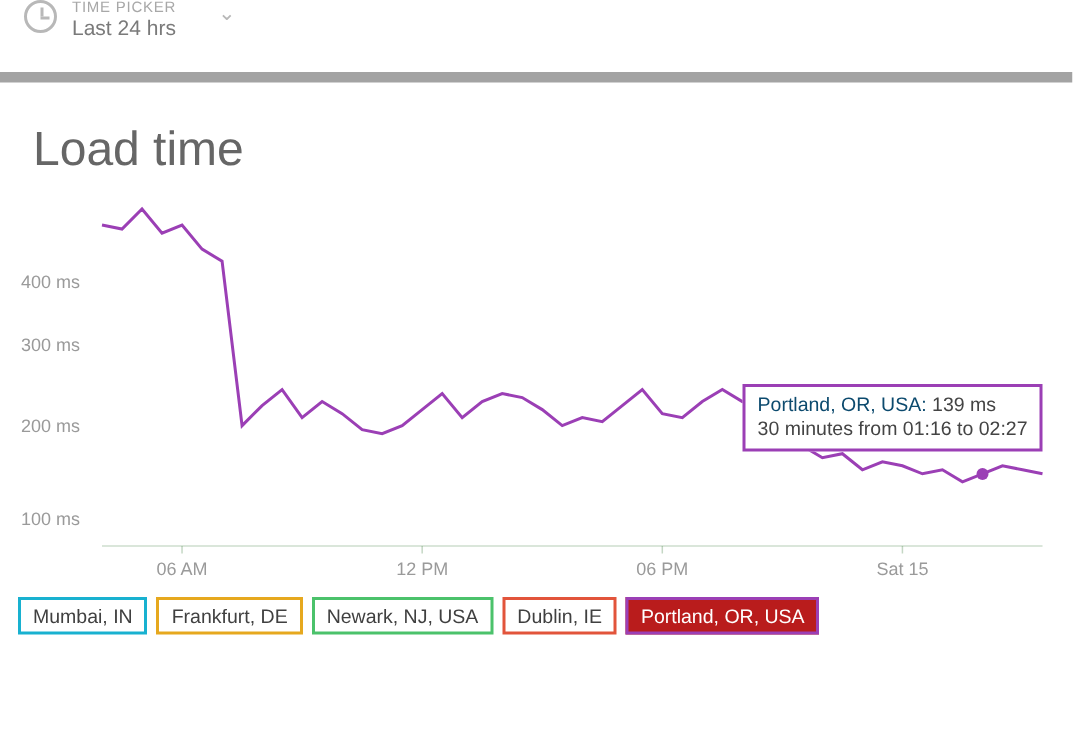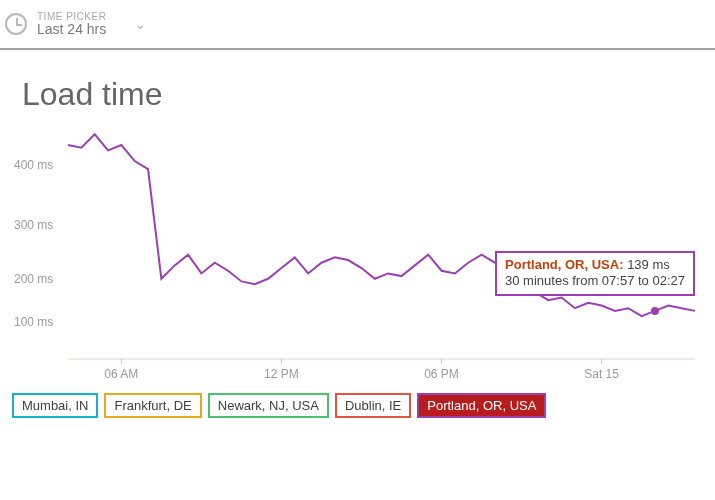--- a/index.html
+++ b/index.html
@@ -1,32 +1,32 @@
 <!DOCTYPE html>
 <html><head>
 <meta charset="utf-8">
 <style>
 html,body{margin:0;padding:0;font-family:-apple-system,BlinkMacSystemFont,"Segoe UI",Helvetica,Arial,sans-serif;color:#555;background:#fff}
 .wrap{width:715px;height:500px;position:relative;box-sizing:border-box}
-.top{height:48px;border-bottom:2px solid #a3a3a3;display:flex;align-items:center;padding:0 5px;gap:10px}
+.top{height:48px;border-bottom:7px solid #a3a3a3;display:flex;padding:0 16px;gap:10px}
 .clock{width:18px;height:18px;border:2px solid #b8b8b8;border-radius:50%;position:relative;flex:0 0 auto}
 .clock:before,.clock:after{content:"";position:absolute;background:#b8b8b8;left:50%;top:50%;transform-origin:left top}
 .clock:before{width:6px;height:2px;transform:rotate(0deg)}
 .clock:after{width:2px;height:6px;transform:translateY(-6px)}
 .tp-txt{display:flex;flex-direction:column;line-height:1.1}
 .tp-label{font-size:10px;letter-spacing:.5px;color:#a8a8a8}
 .tp-val{font-size:14px;color:#7a7a7a}
 .chev{margin-left:18px;color:#b8b8b8;font-size:14px}
 .title{font-size:32px;font-weight:300;color:#666;margin:26px 0 12px 22px}
 .chart-area{position:relative;margin:0 16px 0 14px;height:260px}
 .plot{position:absolute;inset:0}
 .ylab,.xlab{position:absolute;font-size:12px;color:#9a9a9a}
 .ylab{left:0;transform:translateY(-50%)}
 .tt{position:absolute;border:2px solid #9b3fb5;background:#fff;padding:4px 8px;font-size:13px;color:#444;top:126px;right:4px;line-height:1.25}
-.tt .loc{font-weight:700;color:#c2410c}
+.tt .loc{font-weight:400;color:#0c4a6e}
 .dot{position:absolute;width:8px;height:8px;border-radius:50%;background:#9b3fb5}
 .legend{display:flex;flex-wrap:wrap;gap:6px;margin:8px 12px 0 12px}
 .leg{font-size:13px;padding:3px 8px;border:2px solid;color:#404040;background:#fff;cursor:pointer}
 .leg.active{color:#fff}
 .xlab{bottom:4px;transform:translateX(-50%)}
 svg{overflow:visible}
 </style>
 </head>
 <body>
 
@@ -45,34 +45,34 @@
   <div class="chart-area">
     <svg class="plot" id="plot" viewBox="0 0 685 260" preserveAspectRatio="none">
         <line x1="54" x2="681" y1="234" y2="234" stroke="#3a7a3a" stroke-opacity="0.25"></line>
         <line x1="107.36170212765958" x2="107.36170212765958" y1="234" y2="239" stroke="#3a7a3a" stroke-opacity="0.3"></line>
         <line x1="267.44680851063833" x2="267.44680851063833" y1="234" y2="239" stroke="#3a7a3a" stroke-opacity="0.3"></line>
         <line x1="427.531914893617" x2="427.531914893617" y1="234" y2="239" stroke="#3a7a3a" stroke-opacity="0.3"></line>
         <line x1="587.6170212765958" x2="587.6170212765958" y1="234" y2="239" stroke="#3a7a3a" stroke-opacity="0.3"></line>
         <polyline fill="none" stroke="#9b3fb5" stroke-width="2" points="54,20.04651162790698 67.34042553191489,22.720930232558146 80.68085106382979,9.348837209302335 94.02127659574468,25.395348837209315 107.36170212765958,20.04651162790698 120.70212765957447,36.09302325581396 134.04255319148936,44.11627906976744 147.38297872340425,153.76744186046514 160.72340425531917,140.3953488372093 174.06382978723406,129.69767441860466 187.40425531914894,148.41860465116278 200.74468085106383,137.72093023255812 214.08510638297872,145.74418604651163 227.4255319148936,156.4418604651163 240.7659574468085,159.11627906976744 254.10638297872342,153.76744186046514 267.44680851063833,143.06976744186045 280.7872340425532,132.37209302325581 294.1276595744681,148.41860465116278 307.468085106383,137.72093023255812 320.8085106382979,132.37209302325581 334.1489361702128,135.04651162790697 347.48936170212767,143.06976744186045 360.82978723404256,153.76744186046514 374.17021276595744,148.41860465116278 387.51063829787233,151.09302325581396 400.8510638297872,140.3953488372093 414.19148936170217,129.69767441860466 427.531914893617,145.74418604651163 440.8723404255319,148.41860465116278 454.21276595744683,137.72093023255812 467.55319148936167,129.69767441860466 480.8936170212766,137.72093023255812 494.2340425531915,135.04651162790697 507.5744680851064,153.76744186046514 520.9148936170213,167.13953488372093 534.2553191489362,175.1627906976744 547.5957446808511,172.48837209302326 560.936170212766,183.18604651162792 574.2765957446809,177.8372093023256 587.6170212765958,180.51162790697674 600.9574468085107,185.86046511627907 614.2978723404256,183.18604651162792 627.6382978723404,191.2093023255814 640.9787234042553,185.86046511627907 654.3191489361702,180.51162790697674 667.6595744680851,183.18604651162792 681,185.86046511627907"></polyline>
       </svg>
     <div id="ylabs">
-        <div class="ylab" style="top: 197px;">100 ms</div>
+        <div class="ylab" style="top: 216px;">100 ms</div>
         <div class="ylab" style="top: 153.767px;">200 ms</div>
         <div class="ylab" style="top: 100.279px;">300 ms</div>
-        <div class="ylab" style="top: 40px;">400 ms</div>
+        <div class="ylab" style="top: 58px;">400 ms</div>
       </div>
     <div id="xlabs">
         <div class="xlab" style="left: 107.362px;">06 AM</div>
         <div class="xlab" style="left: 267.447px;">12 PM</div>
         <div class="xlab" style="left: 427.532px;">06 PM</div>
         <div class="xlab" style="left: 587.617px;">Sat 15</div>
       </div>
     <div class="tt">
       <div><span class="loc">Portland, OR, USA:</span> <span>139 ms</span></div>
-      <div>30 minutes from 07:57 to 02:27</div>
+      <div>30 minutes from 01:16 to 02:27</div>
     </div>
     <div class="dot" id="hp" style="left: 636.979px; top: 181.86px;"></div>
   </div>
 
   <div class="legend" id="legend">
       <div class="leg" style="border-color: rgb(24, 177, 208);">Mumbai, IN</div>
       <div class="leg" style="border-color: rgb(230, 168, 30);">Frankfurt, DE</div>
       <div class="leg" style="border-color: rgb(75, 194, 107);">Newark, NJ, USA</div>
       <div class="leg" style="border-color: rgb(226, 84, 59);">Dublin, IE</div>
       <div class="leg active" style="border-color: rgb(155, 63, 181); background: #b91c1c;">Portland, OR, USA</div>

